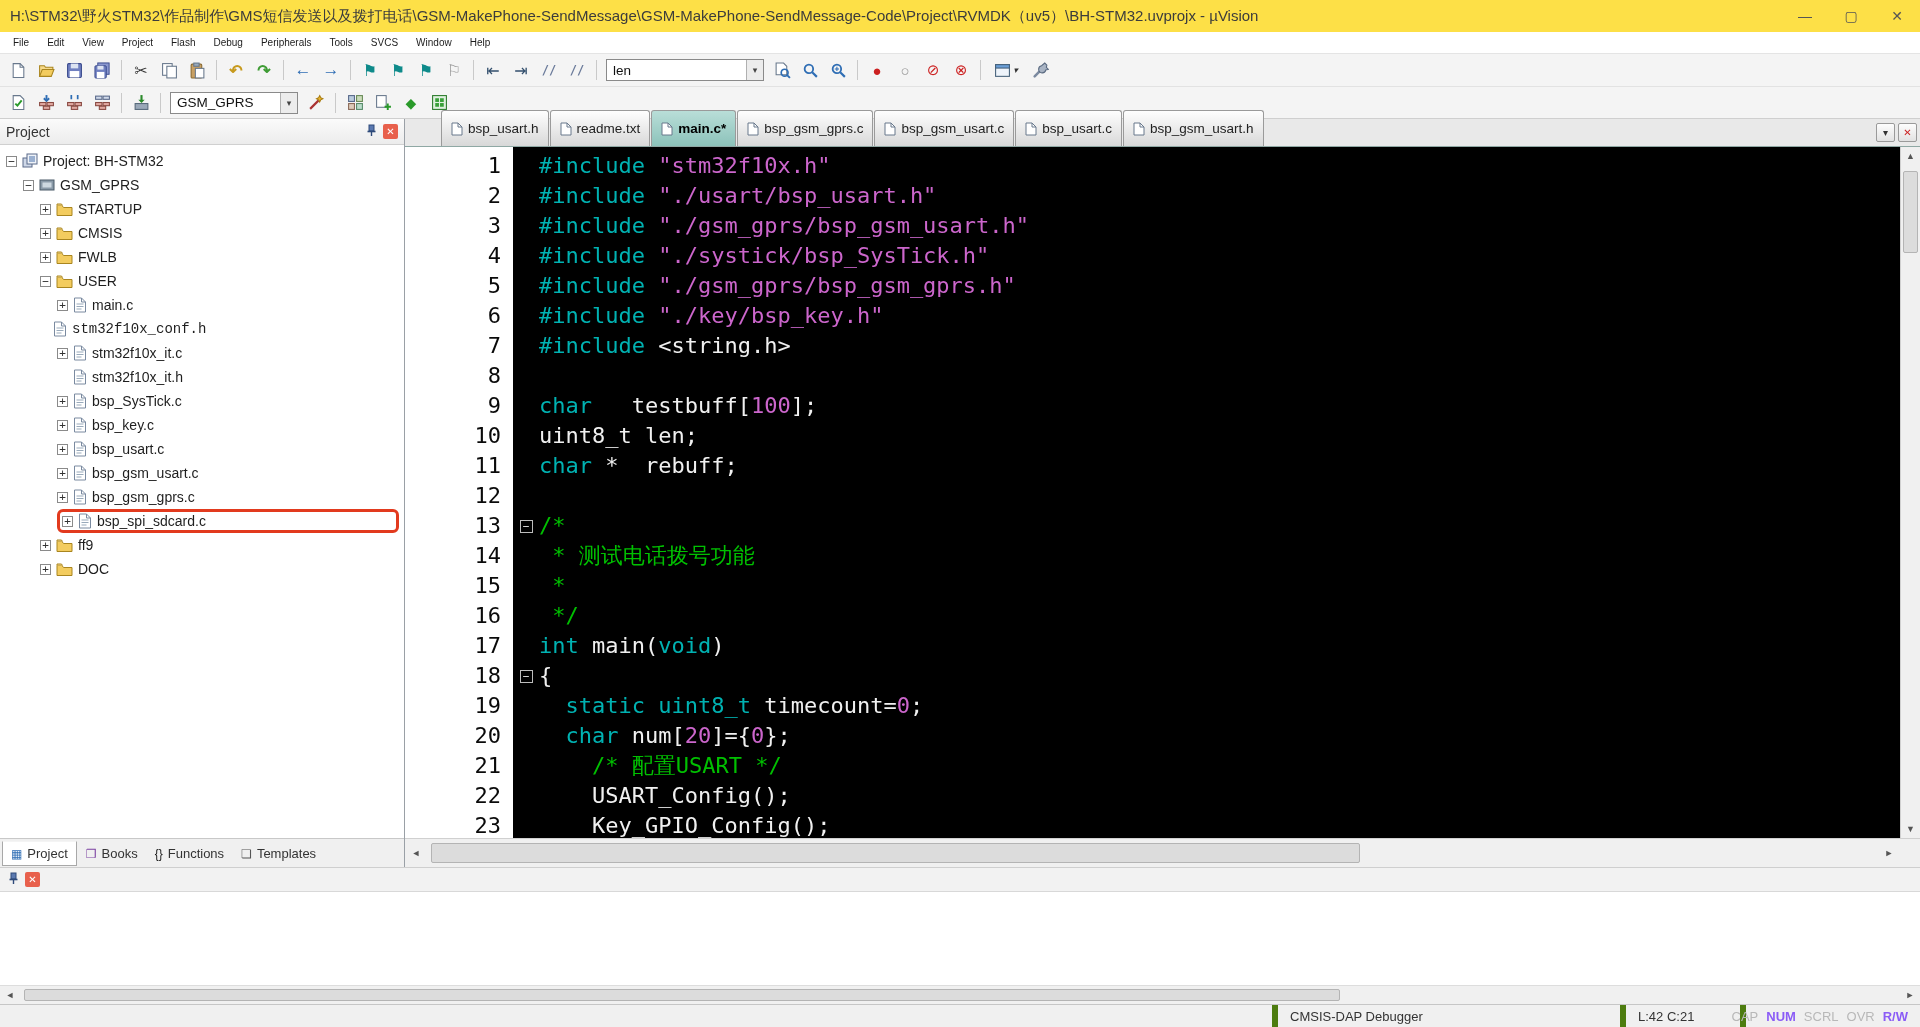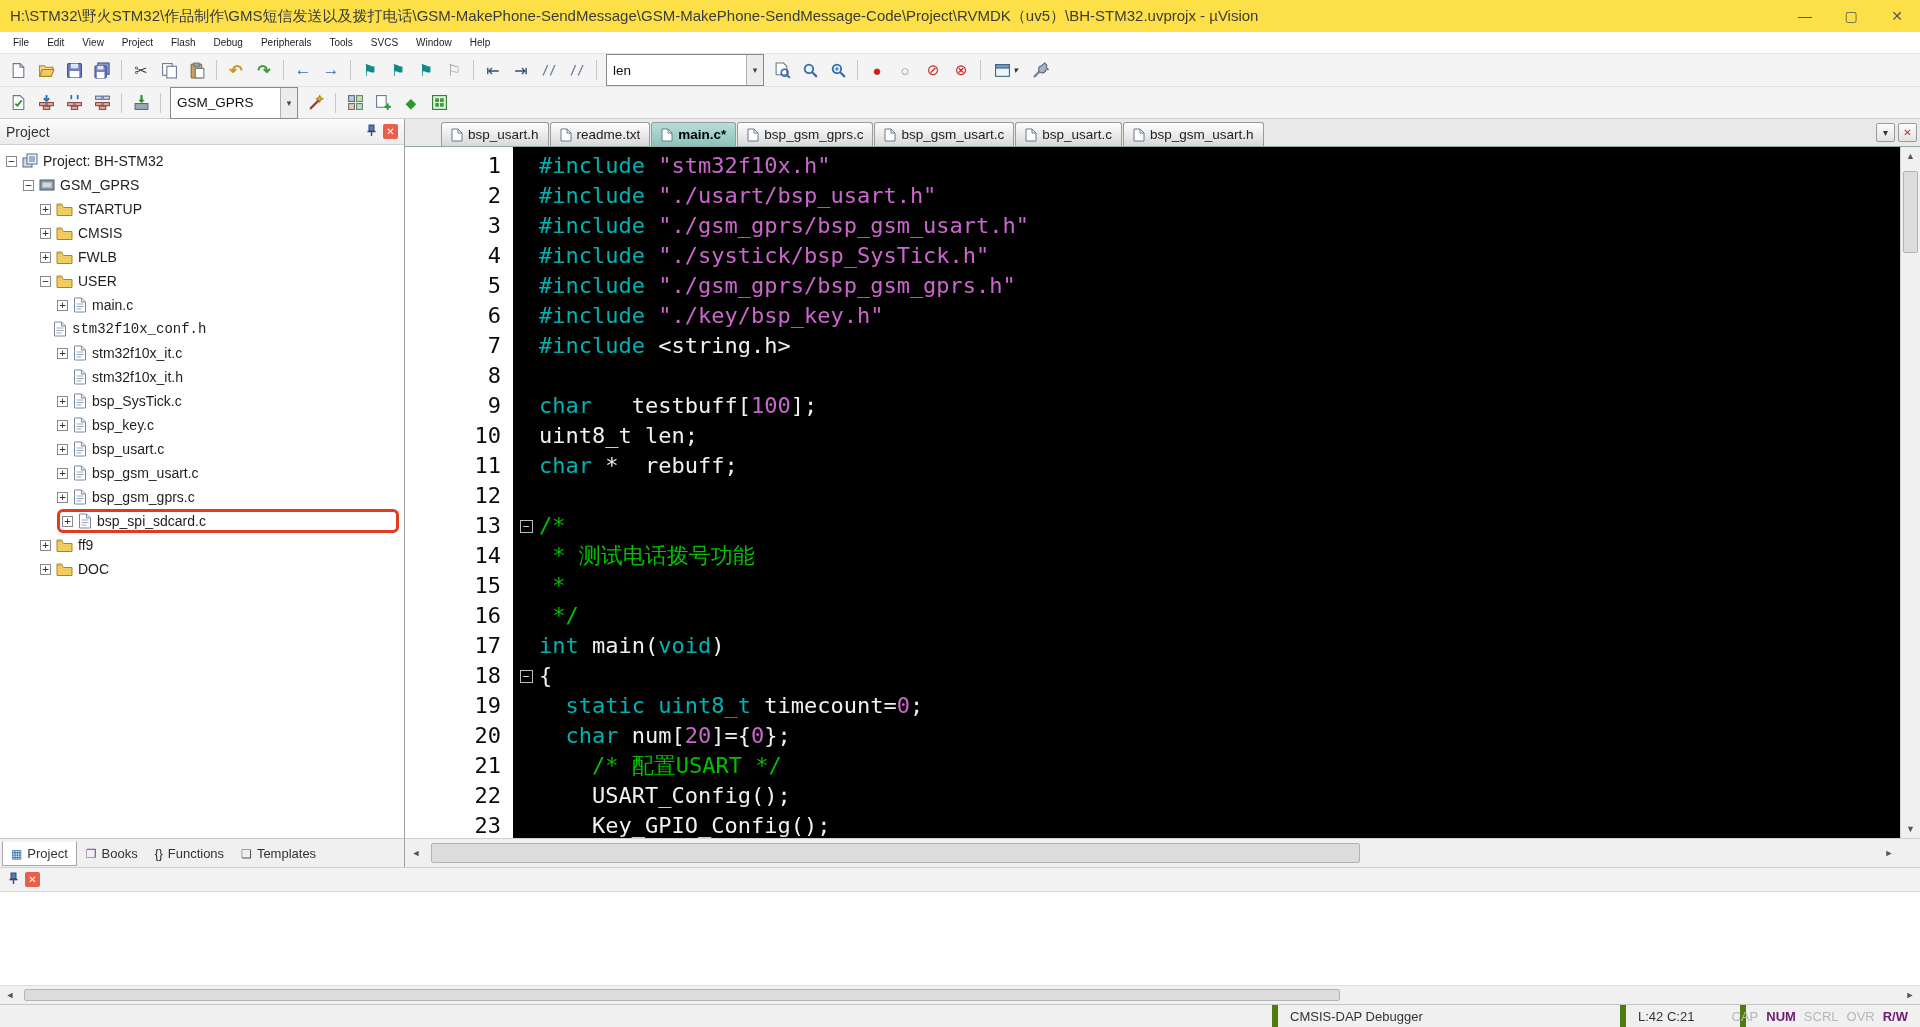--- a/index.html
+++ b/index.html
@@ -28,21 +28,21 @@
   .g-redo{color:#3f9c35;font-weight:bold;}
   .g-nav{color:#2e6db4;font-weight:bold;font-size:17px;}
   .g-bm{color:#0e8a8a;}
   .g-bmoff{color:#9a9a9a;}
   .g-ind{color:#34506e;}
   .g-cm{color:#6a7a9a;font-weight:bold;font-size:12px;font-family:"DejaVu Sans Mono",monospace;}
   .g-bp{color:#cc2020;font-size:15px;}
   .g-bpo{color:#999;font-size:15px;}
   .g-pack{color:#2a9a2a;font-size:14px;}
   .dd{font-size:9px;color:#333;}
-  .combo{display:inline-flex;align-items:center;height:32px;background:#fff;border:1px solid #8a8a8a;margin:0 4px;flex:none;}
+  .combo{display:inline-flex;align-items:center;height:22px;background:#fff;border:1px solid #8a8a8a;margin:0 4px;flex:none;}
   .combo-text{flex:1;padding:0 6px;font-size:13.5px;color:#111;white-space:nowrap;overflow:hidden;}
   .combo-btn{width:17px;height:100%;display:flex;align-items:center;justify-content:center;background:#ececec;border-left:1px solid #b0b0b0;font-size:9px;color:#444;}
   .find-combo{width:158px;}
   .target-combo{width:128px;}
 
   
   .main{display:flex;height:748px;}
   .left-panel{width:405px;flex:none;display:flex;flex-direction:column;border-right:1px solid #9aa0a6;background:#fff;}
   .phead{height:26px;display:flex;align-items:center;background:linear-gradient(#fbfbfb,#ececec);border-bottom:1px solid #d0d0d0;padding:0 6px;font-size:14px;color:#333;flex:none;}
   .phead .ptitle{flex:1;}
@@ -60,21 +60,21 @@
 
   .ptabs{height:29px;display:flex;align-items:flex-start;background:#f0f0f0;border-top:1px solid #c8c8c8;padding:2px 2px 0;gap:1px;flex:none;}
   .ptab{display:flex;align-items:center;height:25px;padding:0 8px;font-size:13px;color:#333;gap:5px;}
   .ptab.active{background:#fff;border:1px solid #a8a8a8;border-top:1px solid #f4f4f4;}
   .ptab-ic{font-size:12px;}
 
   
   .editor-area{flex:1;display:flex;flex-direction:column;min-width:0;}
   .tabbar{height:28px;background:#e9e9e9;border-bottom:1px solid #8fa8a4;display:flex;align-items:flex-end;position:relative;padding-left:36px;flex:none;}
   .tabs{display:flex;align-items:flex-end;height:100%;}
-  .etab{display:inline-flex;align-items:center;height:24px;margin-right:1px;padding:0 9px;border:1px solid #9a9a9a;border-bottom:none;border-radius:3px 3px 0 0;background:linear-gradient(#fefefe,#d8d8d8);font-size:13.5px;color:#222;gap:5px;white-space:nowrap;}
+  .etab{display:inline-flex;align-items:center;height:36px;margin-right:1px;padding:0 9px;border:1px solid #9a9a9a;border-bottom:none;border-radius:3px 3px 0 0;background:linear-gradient(#fefefe,#d8d8d8);font-size:13.5px;color:#222;gap:5px;white-space:nowrap;}
   .etab.active{background:linear-gradient(#b9ded8,#8cc2ba);font-weight:bold;color:#000;}
   .etab svg{width:12px;height:14px;}
   .tabbar-btns{position:absolute;right:3px;top:4px;display:flex;gap:3px;}
   .sbtn{width:19px;height:19px;border:1px solid #9a9a9a;background:linear-gradient(#fdfdfd,#e2e2e2);display:flex;align-items:center;justify-content:center;font-size:10px;color:#333;border-radius:2px;}
   .sbtn.red{color:#c22;}
 
   .editor-body{flex:1;display:flex;min-height:0;}
   .code{flex:1;background:#000;position:relative;overflow:hidden;padding-top:4px;min-width:0;}
   .code::before{content:"";position:absolute;left:0;top:0;bottom:0;width:108px;background:#fff;}
   .cline{display:flex;height:30px;position:relative;}
@@ -105,21 +105,21 @@
   .bo-scroll .sarrow{height:18px;}
   .bo-scroll .hthumb{width:70%;top:3px;bottom:3px;}
 
   
   .statusbar{height:23px;background:#f0f0f0;border-top:1px solid #c6c6c6;display:flex;align-items:center;font-size:13px;color:#333;}
   .sb-fill{flex:1;}
   .sb-cell{border-left:6px solid #4d7c0f;height:100%;display:flex;align-items:center;padding:0 12px;}
   .deb{width:348px;}
   .pos{width:120px;}
   .flags{width:180px;gap:8px;justify-content:flex-end;}
-  .flag.on{color:#701a75;font-weight:bold;}
+  .flag.on{color:#8b5cf6;font-weight:bold;}
   .flag.off{color:#b8b8b8;}
 </style>
 </head>
 <body>
 
 <div>
 
   <div class="titlebar">
     <span class="title">H:\STM32\野火STM32\作品制作\GMS短信发送以及拨打电话\GSM-MakePhone-SendMessage\GSM-MakePhone-SendMessage-Code\Project\RVMDK（uv5）\BH-STM32.uvprojx - µVision</span>
     <div class="wctrl">

